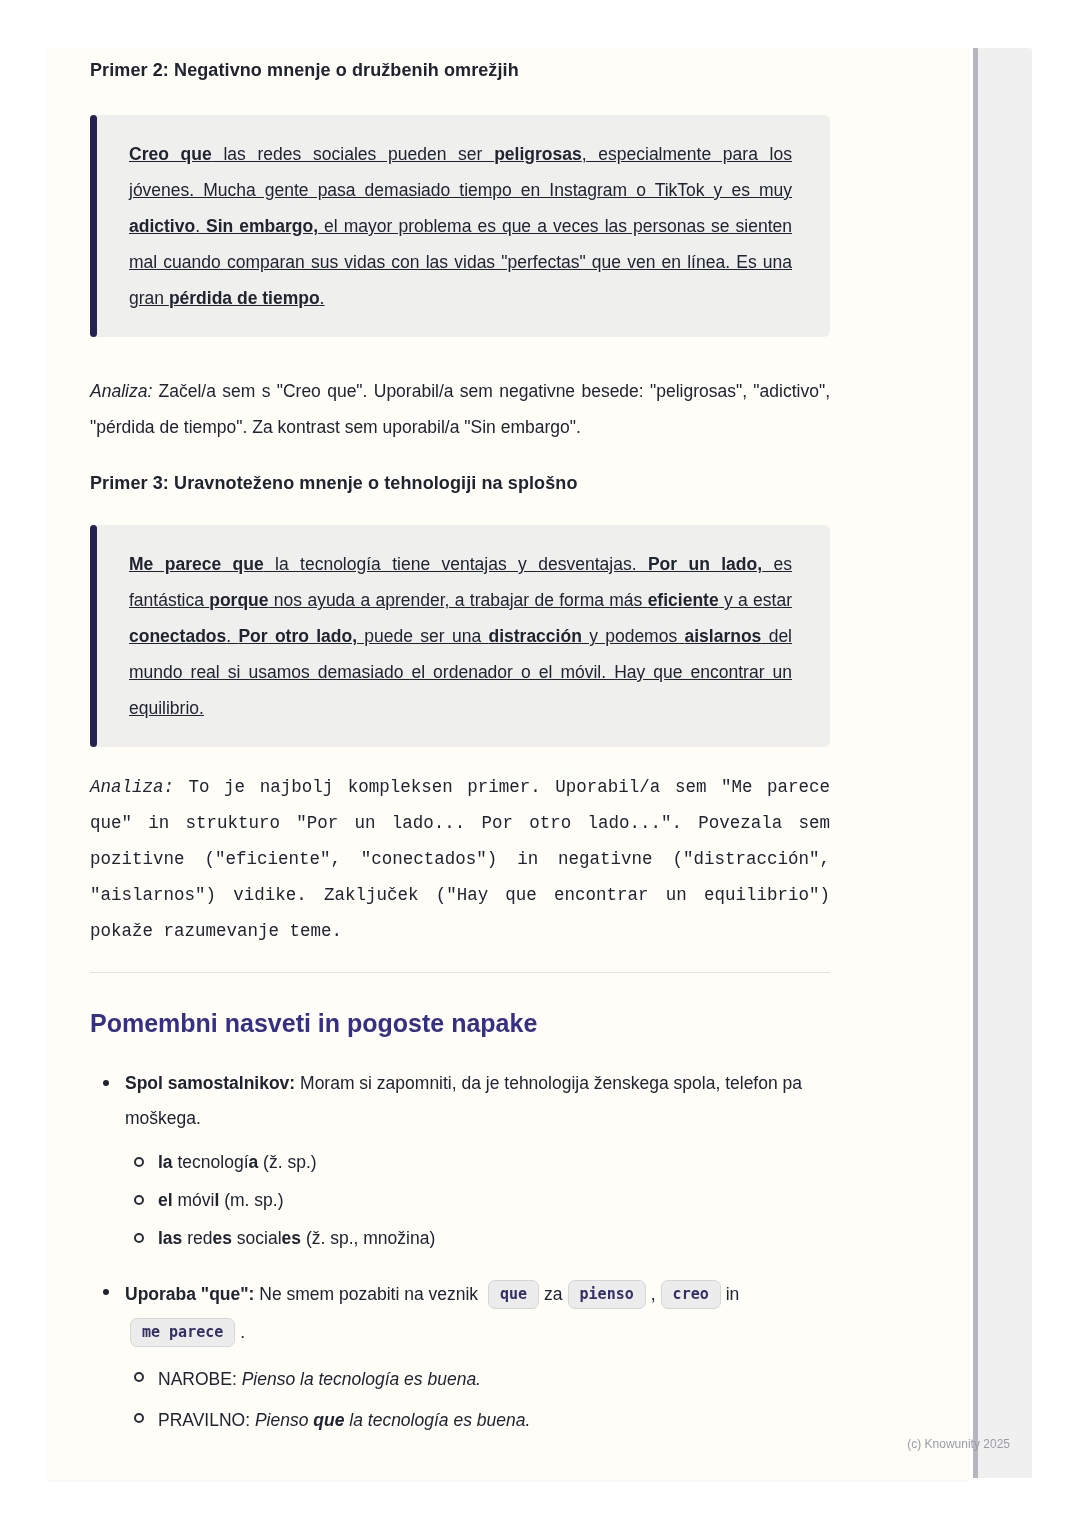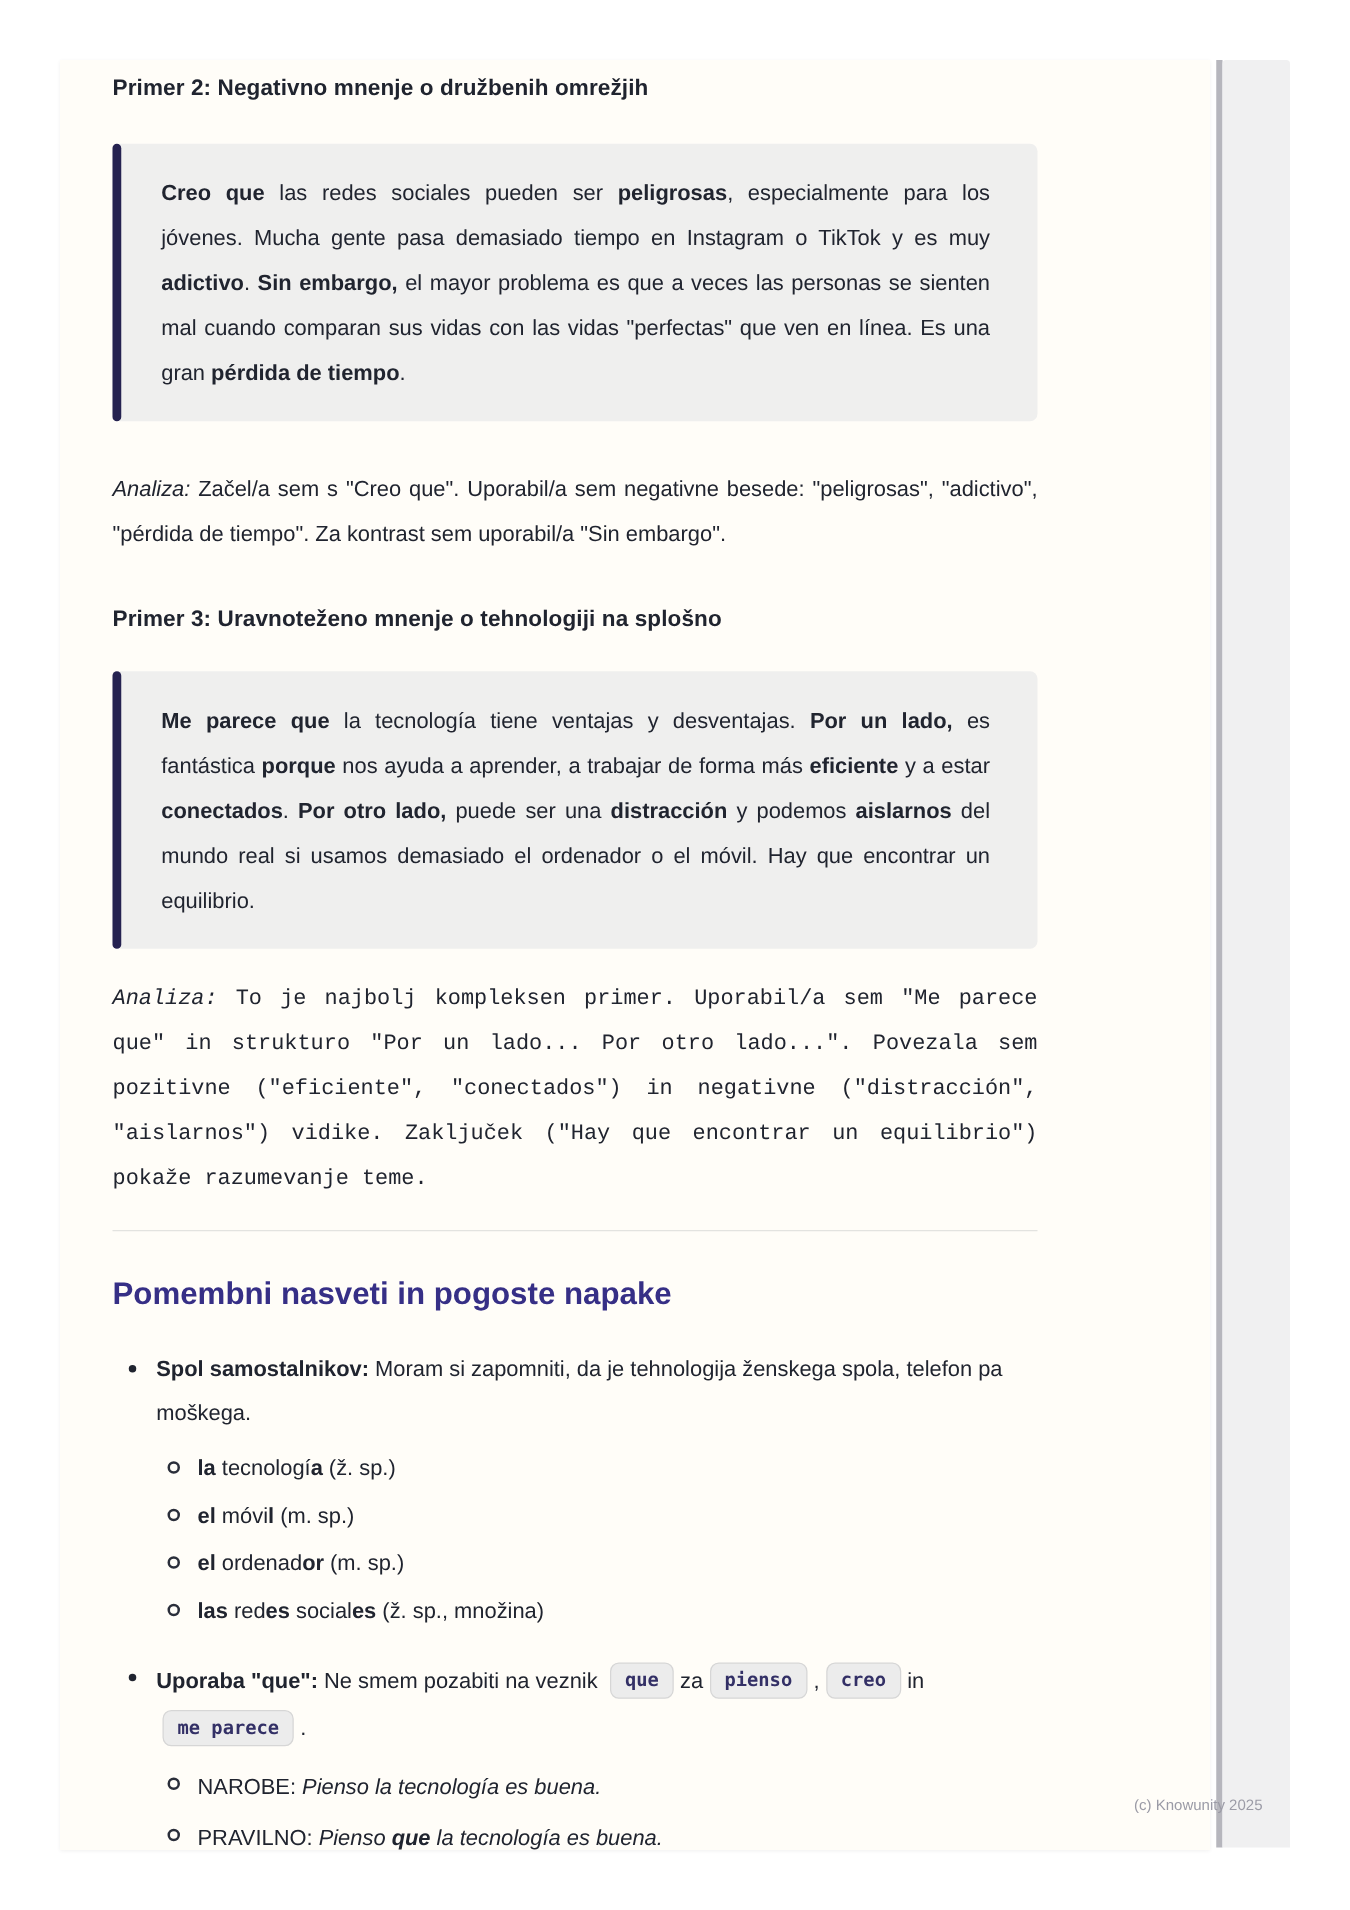--- a/index.html
+++ b/index.html
@@ -24,39 +24,40 @@
     margin: 10px 0 0 0;
     font-size: 18px; line-height: 24px; font-weight: 700;
     letter-spacing: .1px;
   }
 
   .quote {
     position: relative;
     background: var(--quote-bg, #efefee);
     border-radius: 6px;
     margin-top: 33px;
+    text-decoration: underline;
   }
   .quote .qbar {
     position: absolute; left: 0; top: 0; bottom: 0; width: 7px;
     background: var(--quote-border, #252250);
     border-radius: 5px;
   }
   .quote p {
     margin: 0;
     padding: 21px 38px 21px 39px;
     font-size: 17.5px; line-height: 36px;
     text-align: justify;
   }
 
   .body-p {
     margin: 36px 0 0 0;
     font-size: 17.5px; line-height: 36px;
     text-align: justify;
   }
-  .mt22 { margin-top: 38px; }
+  .mt22 { margin-top: 26px; }
   .mt30 { margin-top: 30px; }
   .mt35 { margin-top: 22px; font-family: Liberation Mono, monospace; }
 
   .divider {
     height: 0;
     border-top: 1px solid var(--divider, #e3e3e0);
     margin-top: 23px;
   }
 
   .section-heading {
@@ -143,21 +144,20 @@
     <div class="divider"></div>
 
     <h1 class="section-heading">Pomembni nasveti in pogoste napake</h1>
 
     <ul class="l1">
       <li>
         <b>Spol samostalnikov:</b><span> Moram si zapomniti, da je tehnologija ženskega spola, telefon pa moškega.</span>
         <ul class="l2">
           <li><b>la</b><span> tecnologí</span><b>a</b><span> (ž. sp.)</span></li>
           <li><b>el</b><span> móvi</span><b>l</b><span> (m. sp.)</span></li>
-          <li><b>el</b><span> ordenad</span><b>or</b><span> (m. sp.)</span></li>
           <li><b>las</b><span> red</span><b>es</b><span> social</span><b>es</b><span> (ž. sp., množina)</span></li>
         </ul>
       </li>
       <li class="que-li">
         <b>Uporaba "que":</b><span> Ne smem pozabiti na veznik </span><code class="chip">que</code><span>za</span><code class="chip">pienso</code><span>,</span><code class="chip">creo</code><span>in</span><code class="chip">me parece</code><span>.</span>
         <ul class="l2">
           <li><span>NAROBE: </span><i>Pienso la tecnología es buena.</i></li>
           <li><span>PRAVILNO: </span><i>Pienso </i><i class="bi">que</i><i> la tecnología es buena.</i></li>
         </ul>
       </li>

